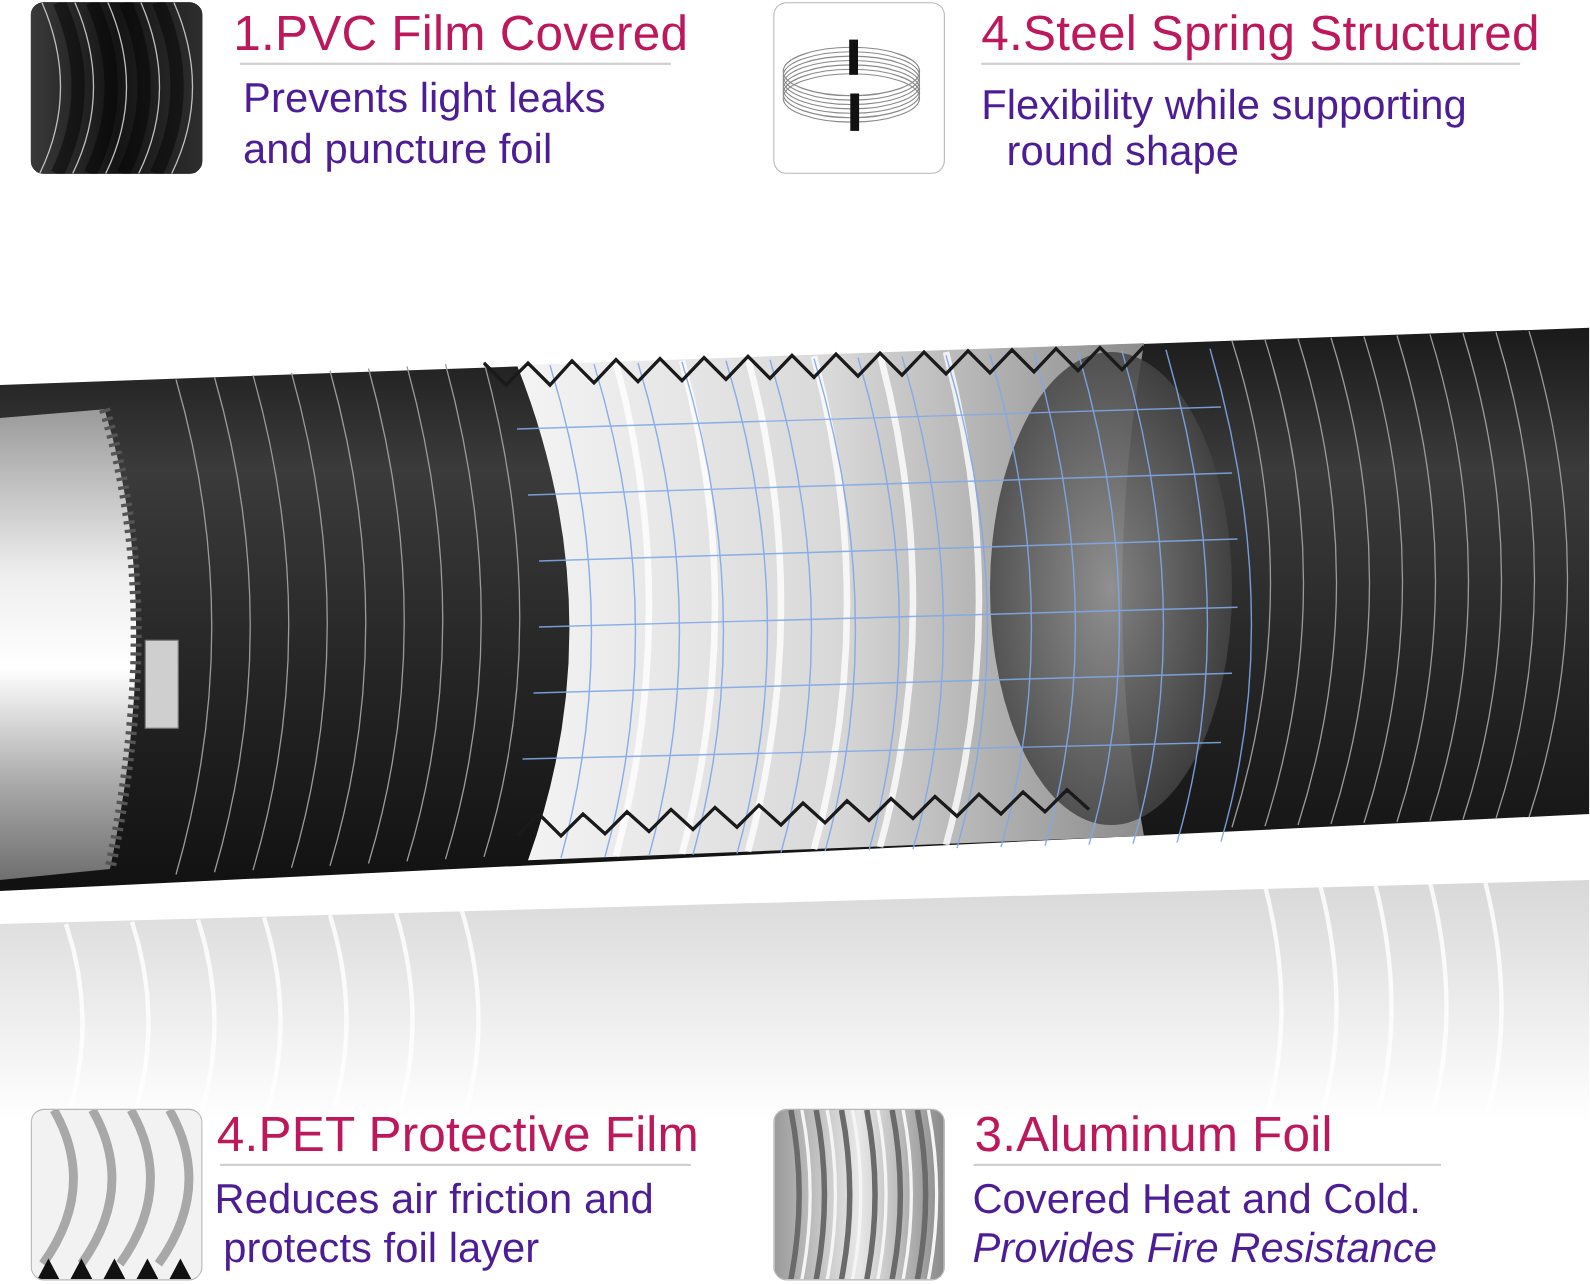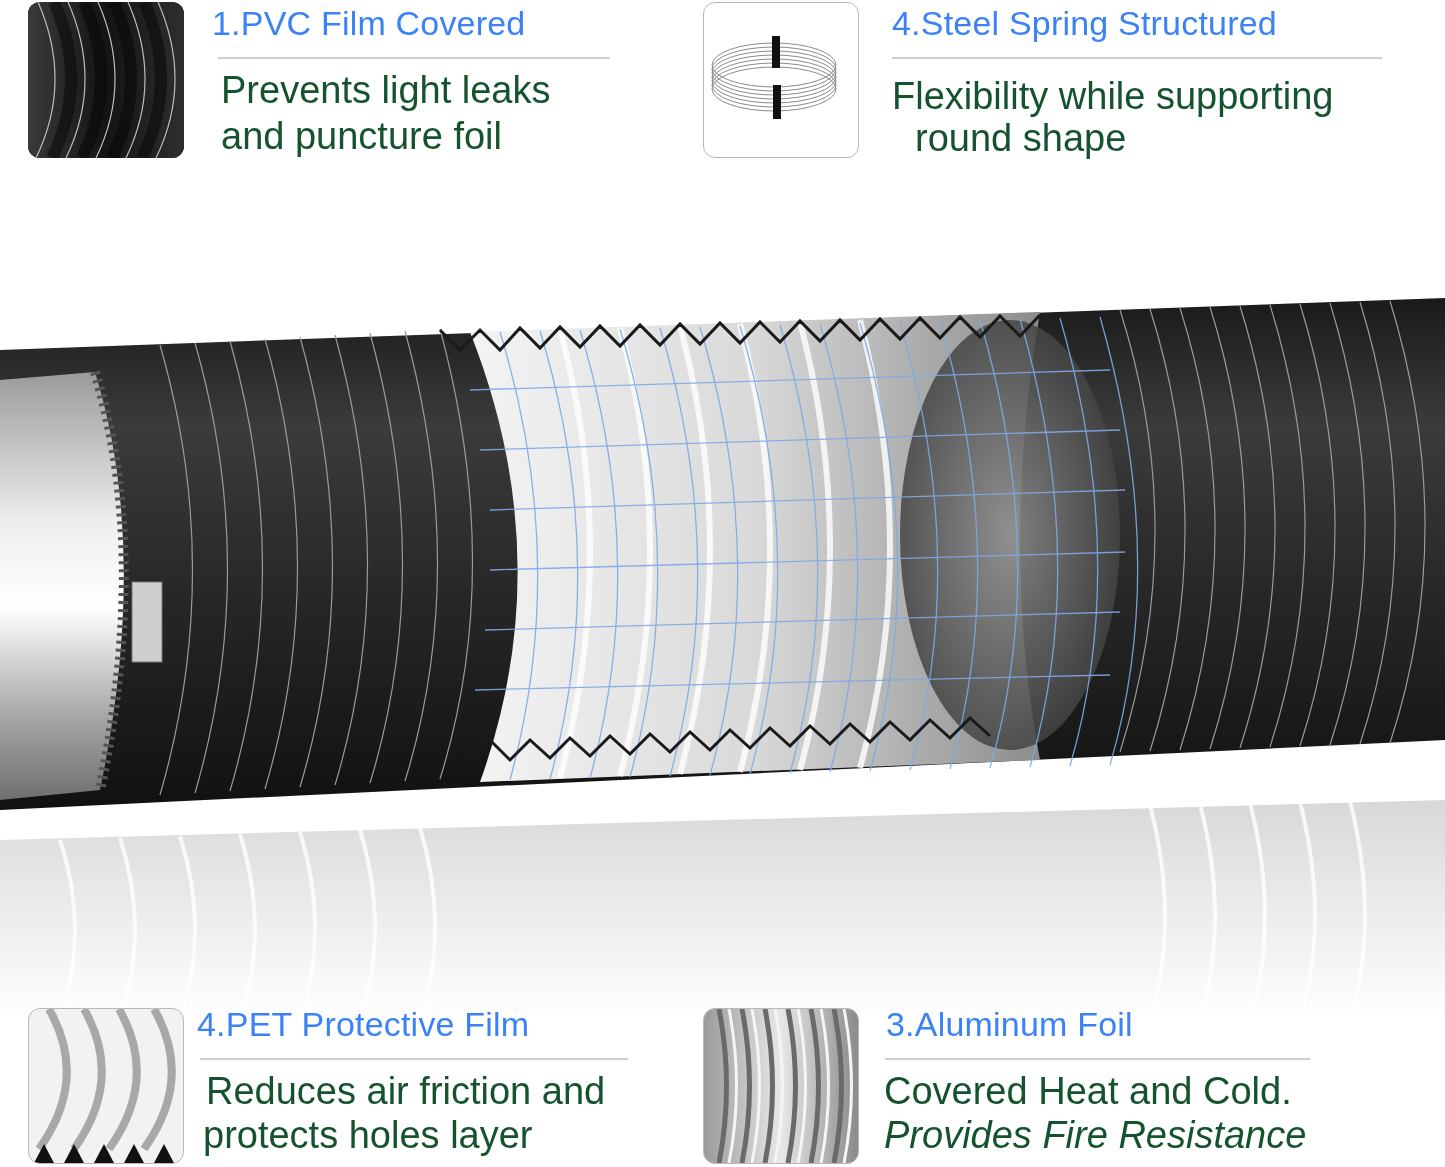--- a/index.html
+++ b/index.html
@@ -1,22 +1,22 @@
 <!DOCTYPE html>
 <html><head>
 <meta charset="utf-8">
 <style>
   html, body { margin:0; padding:0; }
   body { width:1445px; height:1167px; background:#ffffff; position:relative; overflow:hidden; font-family:"Liberation Sans", sans-serif; }
   .feature { position:absolute; }
   .thumb { position:absolute; width:156px; height:156px; border-radius:12px; overflow:hidden; }
   .thumb.bordered { border:1px solid #b8b8b8; background:#fff; box-sizing:border-box; }
-  .title { position:absolute; font-size:34px; color:#3b82f6; white-space:nowrap; letter-spacing:0.2px; }
+  .title { position:absolute; font-size:45px; color:#be185d; white-space:nowrap; letter-spacing:0.2px; }
   .rule { position:absolute; height:2px; background:#cfcfcf; }
-  .desc { position:absolute; font-size:38px; color:#14532d; line-height:46px; white-space:nowrap; }
+  .desc { position:absolute; font-size:38px; color:#4c1d95; line-height:46px; white-space:nowrap; }
   .hero { position:absolute; left:0; top:290px; width:1445px; height:520px; }
   .reflect { position:absolute; left:0; top:800px; width:1445px; height:220px; }
 </style>
 </head>
 <body>
 
 <div class="feature">
   <div class="thumb" style="left:28px;top:2px;background:#1c1c1c;">
     <svg width="156" height="156" viewBox="0 0 156 156">
       <defs>
@@ -209,22 +209,22 @@
         <polygon points="5,154 15,135 25,154"></polygon>
           <polygon points="35,154 45,135 55,154"></polygon>
         <polygon points="65,154 75,135 85,154"></polygon>
           <polygon points="95,154 105,135 115,154"></polygon>
         <polygon points="125,154 135,135 145,154"></polygon>
       </g>
     </svg>
   </div>
   <div class="title" style="left:197px;top:1005px;">4.PET Protective Film</div>
   <div class="rule" style="left:200px;top:1058px;width:428px;"></div>
-  <div class="desc" style="left:206px;top:1068px;">Reduces air friction and</div>
-  <div class="desc" style="left:203px;top:1112px;">protects holes layer</div>
+  <div class="desc" style="left:195px;top:1068px;">Reduces air friction and</div>
+  <div class="desc" style="left:203px;top:1112px;">protects foil layer</div>
 </div>
 
 <div class="feature">
   <div class="thumb bordered" style="left:703px;top:1008px;background:#d8d8d8;">
     <svg width="154" height="154" viewBox="0 0 154 154">
       <defs>
         <linearGradient id="al" x1="0" x2="1">
           <stop offset="0" stop-color="#9a9a9a"></stop>
             <stop offset="0.5" stop-color="#e8e8e8"></stop>
             <stop offset="1" stop-color="#8a8a8a"></stop>

